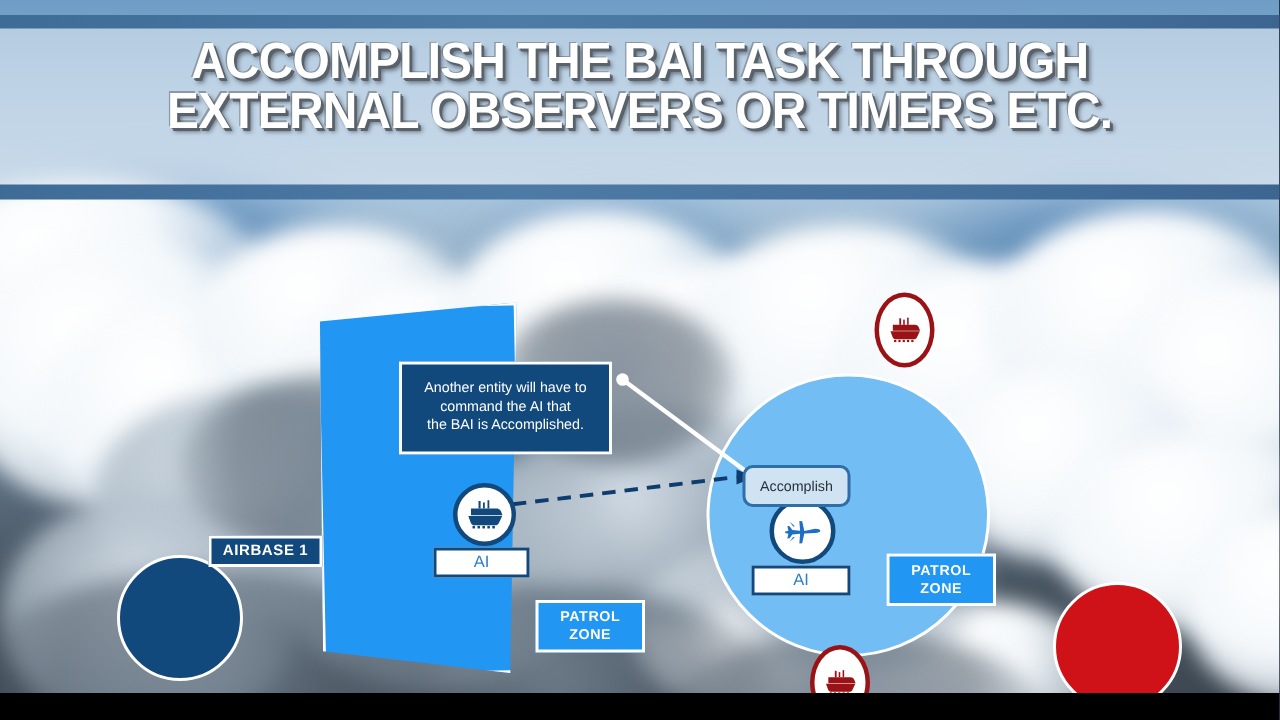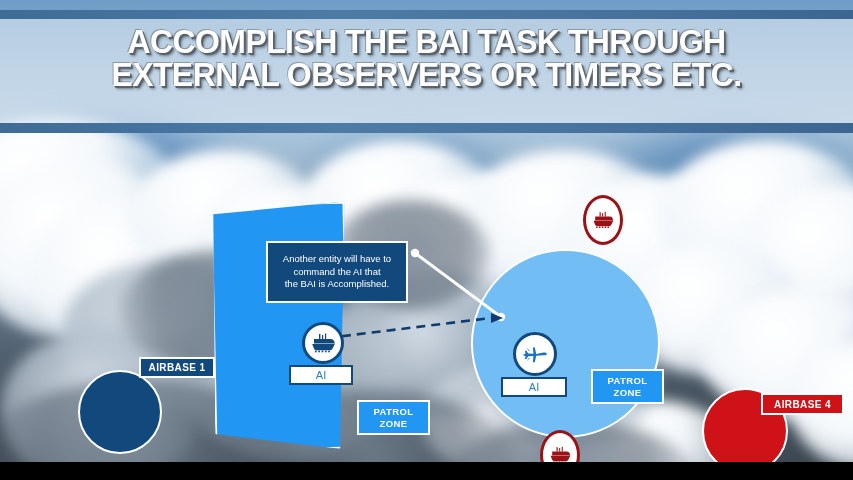--- a/index.html
+++ b/index.html
@@ -207,20 +207,23 @@
 
   <div class="badge navy b-ai-jet">
     <svg width="32" height="32" viewBox="0 0 32 32">
       <g fill="#1b6fc4">
         <path d="M24.5 14.5c1.8 0 3.4.5 3.4 1.4s-1.6 1.4-3.4 1.4l-7.3.4-1.4 6.5-1.9.1 .5-6.4-5.2.4-1.8 2.6-1.5.1 .7-3.1-2.1-.5v-1.1l2.1-.5-.7-3.1 1.5.1 1.8 2.6 5.2.4-.5-6.4 1.9.1 1.4 6.5z"></path>
         <path d="M7.3 9.6l3.6 3.3-1.1.1z"></path>
         <path d="M7.3 23.4l3.6-3.3-1.1-.1z"></path>
       </g>
     </svg>
   </div>
+  <div class="accomplish">
+    <span>Accomplish</span>
+  </div>
   <div class="plate white-navy p-ai-right">
     <span>AI</span>
   </div>
 
   <div class="badge red b-red1">
     <svg width="26" height="26" viewBox="0 0 30 30">
       <g fill="#9a1216">
         <rect x="11" y="6" width="1.4" height="5"></rect>
         <rect x="14" y="7" width="1.2" height="4"></rect>
         <rect x="17" y="5.5" width="1.2" height="5.5"></rect>
@@ -248,23 +251,20 @@
         <rect x="13.6" y="22.6" width="1.7" height="1.7"></rect>
         <rect x="16.9" y="22.6" width="1.7" height="1.7"></rect>
         <rect x="20.2" y="22.6" width="1.7" height="1.7"></rect>
       </g>
     </svg>
   </div>
 
   <div class="plate navy-white p-airbase1">
     <span>AIRBASE 1</span>
   </div>
-  <div class="plate red-white p-airbase4">
-    <span>AIRBASE 4</span>
-  </div>
   <div class="plate blue-white p-patrol">
     <span>PATROL
 ZONE</span>
   </div>
   <div class="plate blue-white p-engage">
     <span>PATROL
 ZONE</span>
   </div>
 
 </div>

